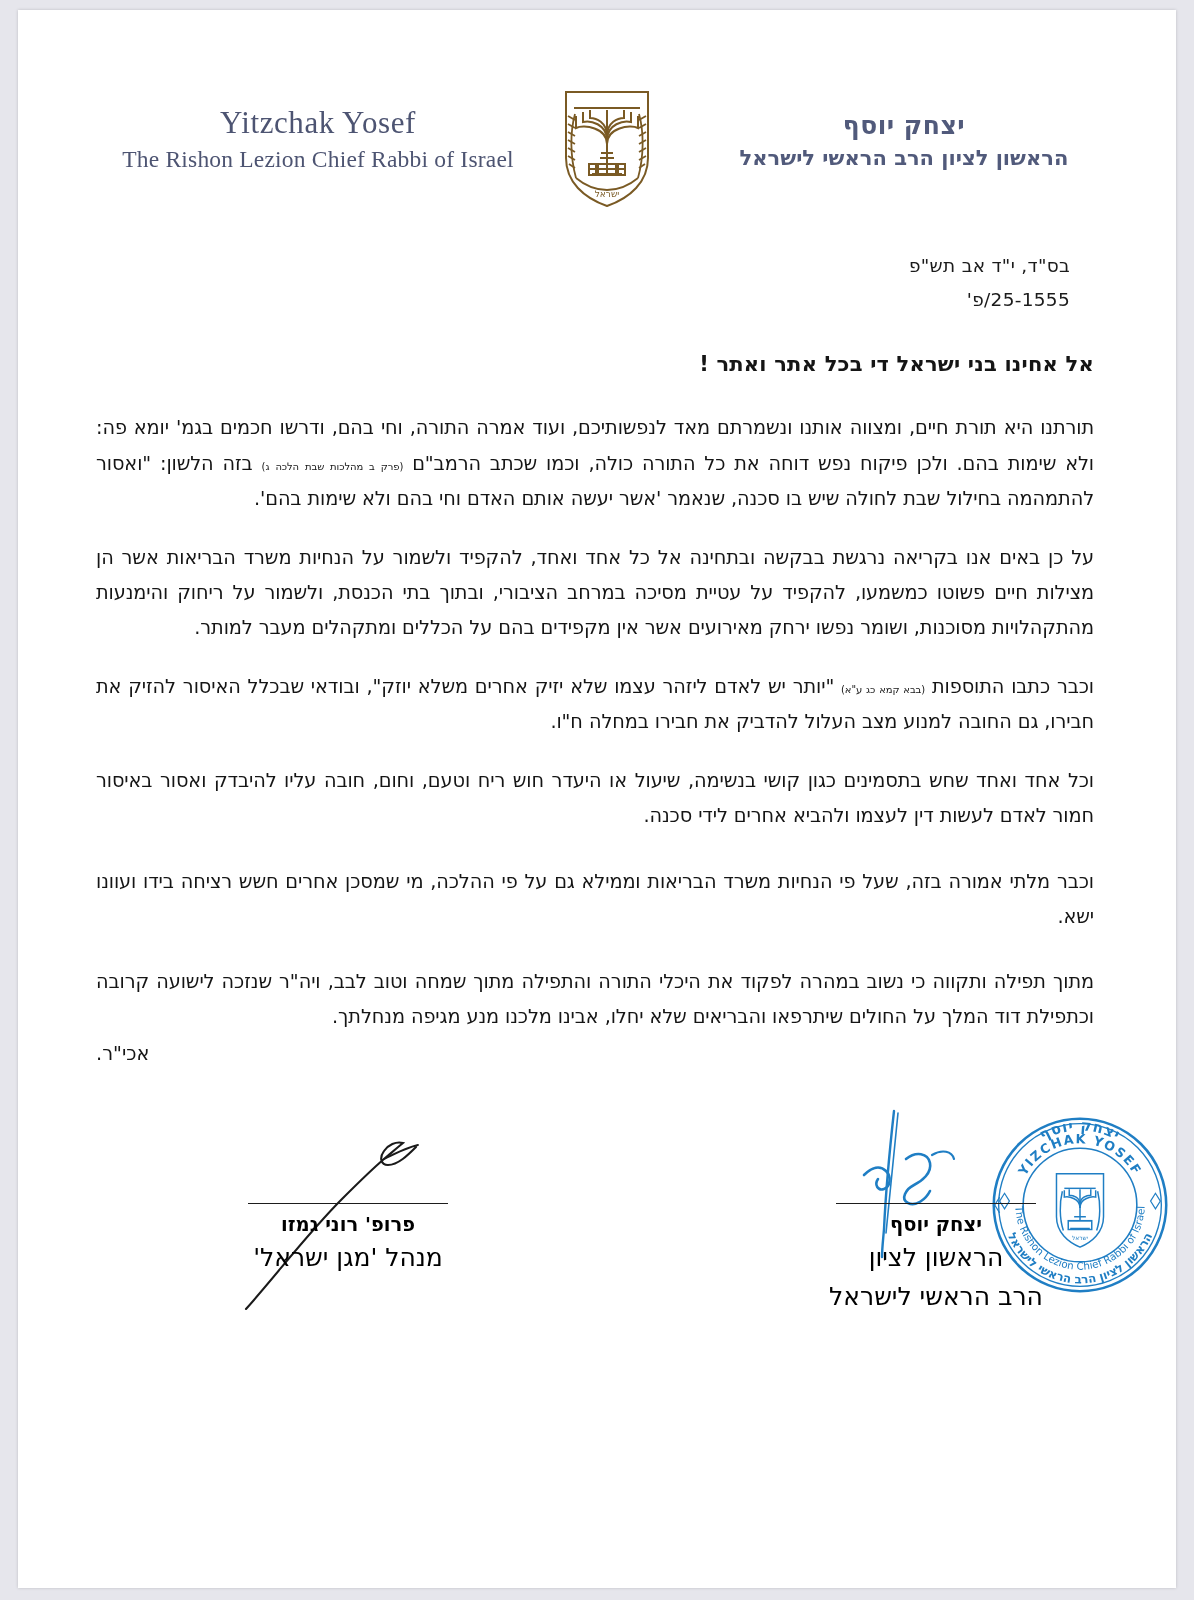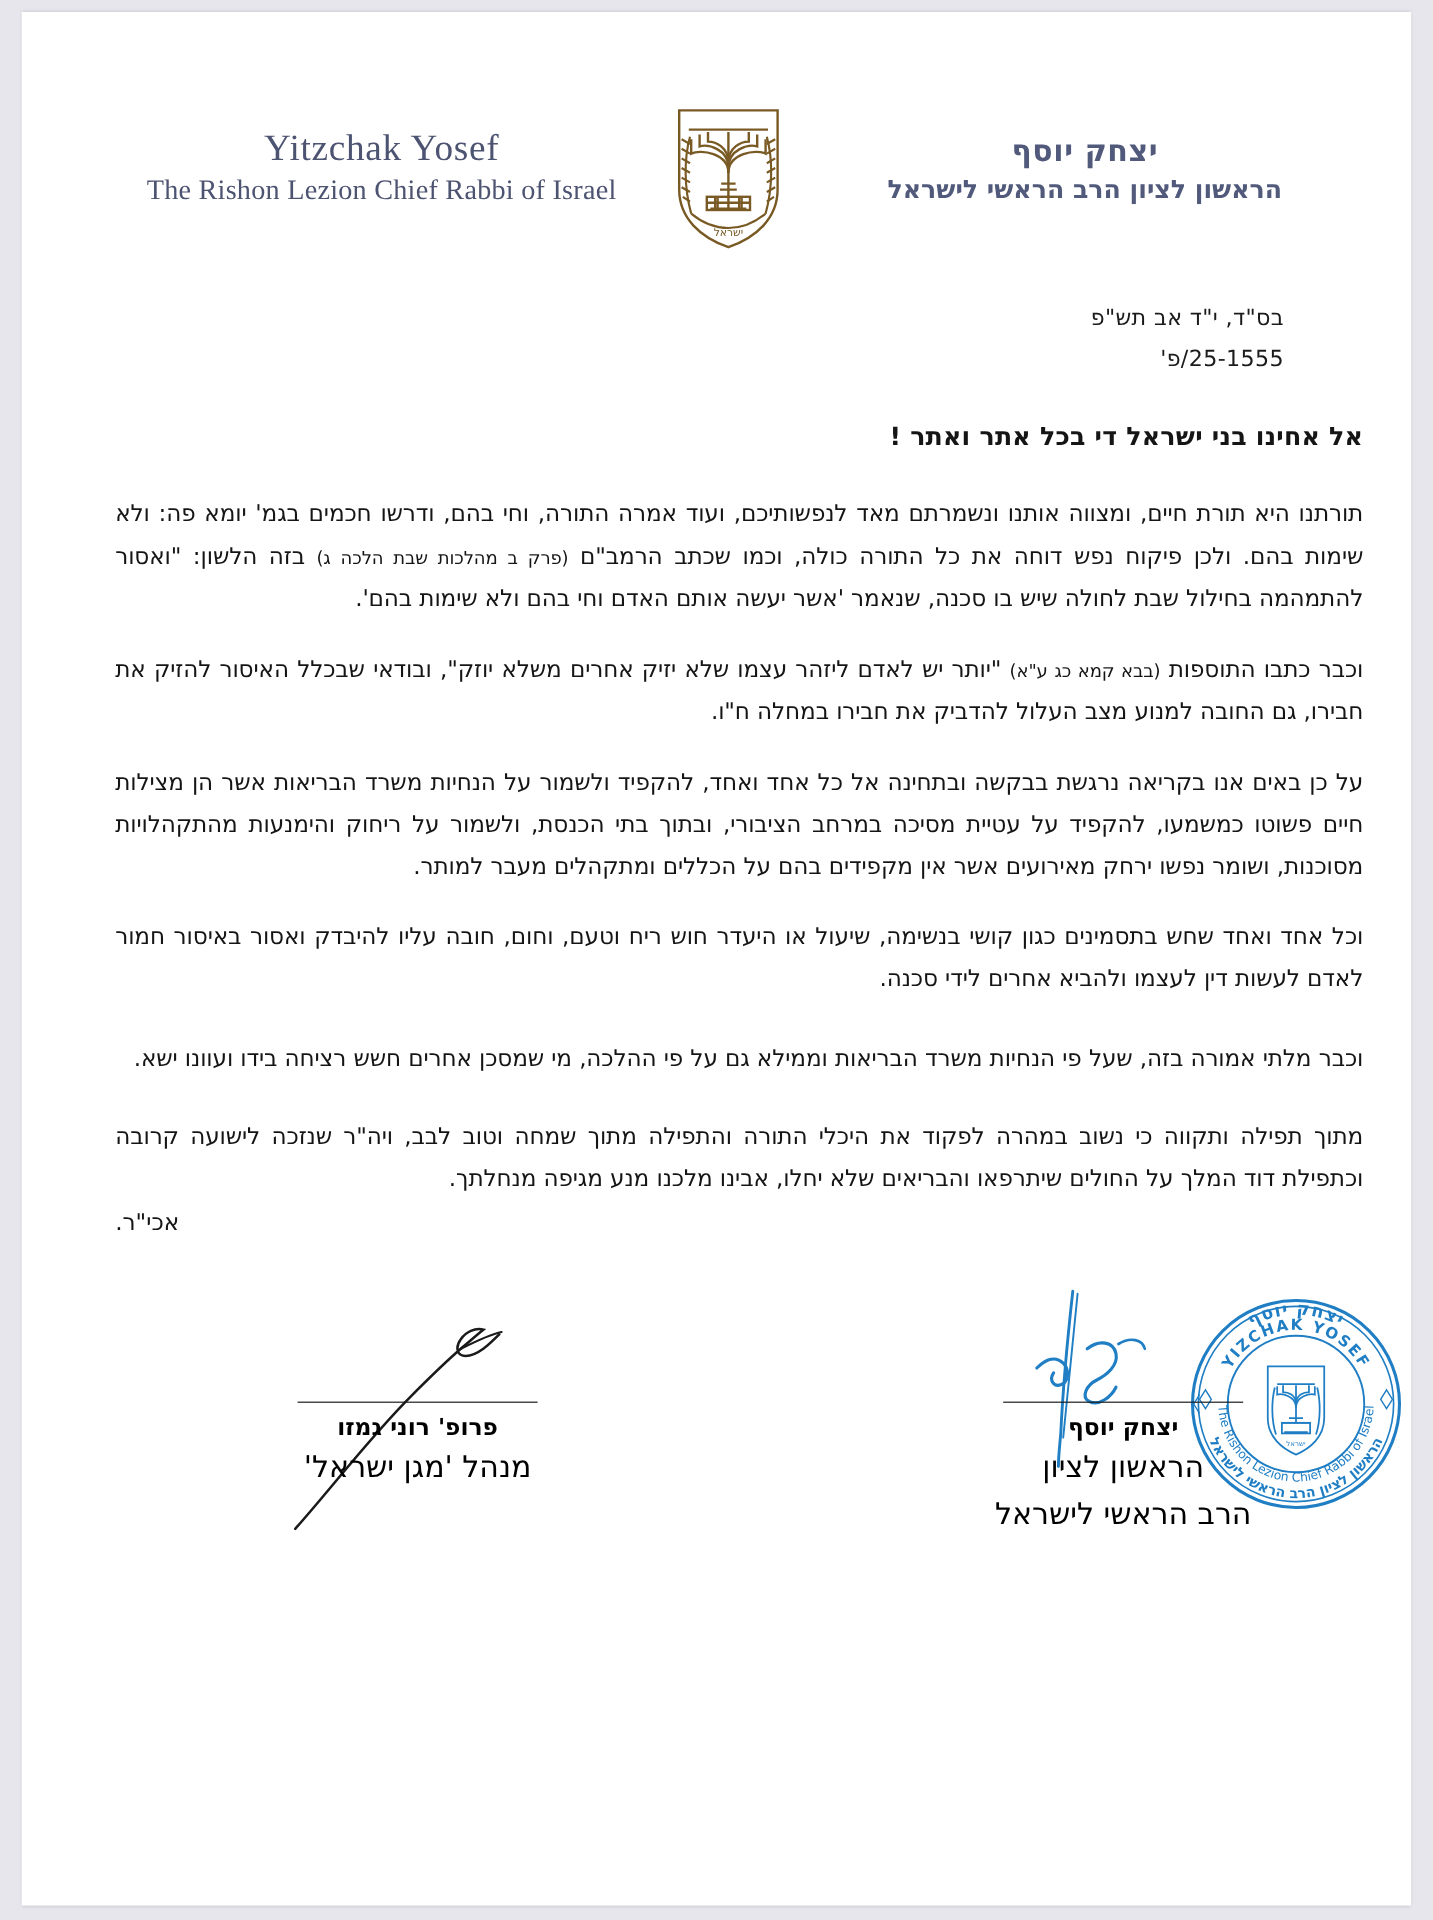--- a/index.html
+++ b/index.html
@@ -109,21 +109,21 @@
   }
   .datebar .d-ref {
     font-size: 18.5px;
     line-height: 1.8;
     letter-spacing: 0.3px;
   }
 
   
   .body-area {
     direction: rtl;
-    margin: 36px 40px 0 78px;
+    margin: 36px 82px 0 78px;
     color: #151515;
     font-family: "DejaVu Sans", "Liberation Sans", sans-serif;
   }
 
   .salutation {
     font-size: 21px;
     font-weight: bold;
     text-align: right;
     margin-bottom: 34px;
     letter-spacing: 0.2px;
@@ -136,21 +136,21 @@
     text-align-last: right;
     margin-bottom: 24px;
     letter-spacing: -0.1px;
   }
   .para.bold {
     font-weight: normal;
     margin-top: 30px;
     margin-bottom: 30px;
   }
   .para .src {
-    font-size: 15px;
+    font-size: 10px;
   }
   .para.tight { margin-bottom: 22px; }
 
   .closing-word {
     font-size: 19.3px;
     text-align: left;
     margin-top: -14px;
   }
 
   
@@ -266,25 +266,25 @@
     <div class="body-area">
 
       <div class="salutation">אל אחינו בני ישראל די בכל אתר ואתר !</div>
 
 
       <div class="para">
         <span>תורתנו היא תורת חיים, ומצווה אותנו ונשמרתם מאד לנפשותיכם, ועוד אמרה התורה, וחי בהם, ודרשו חכמים בגמ' יומא פה: ולא שימות בהם. ולכן פיקוח נפש דוחה את כל התורה כולה, וכמו שכתב הרמב"ם </span><span class="src">(פרק ב מהלכות שבת הלכה ג)</span><span> בזה הלשון: "ואסור להתמהמה בחילול שבת לחולה שיש בו סכנה, שנאמר 'אשר יעשה אותם האדם וחי בהם ולא שימות בהם'.</span>
       </div>
 
       <div class="para">
+        <span>על כן באים אנו בקריאה נרגשת בבקשה ובתחינה אל כל אחד ואחד, להקפיד ולשמור על הנחיות משרד הבריאות אשר הן מצילות חיים פשוטו כמשמעו, להקפיד על עטיית מסיכה במרחב הציבורי, ובתוך בתי הכנסת, ולשמור על ריחוק והימנעות מהתקהלויות מסוכנות, ושומר נפשו ירחק מאירועים אשר אין מקפידים בהם על הכללים ומתקהלים מעבר למותר.</span>
+      </div>
+
+      <div class="para">
         <span>וכבר כתבו התוספות </span><span class="src">(בבא קמא כג ע"א)</span><span> "יותר יש לאדם ליזהר עצמו שלא יזיק אחרים משלא יוזק", ובודאי שבכלל האיסור להזיק את חבירו, גם החובה למנוע מצב העלול להדביק את חבירו במחלה ח"ו.</span>
-      </div>
-
-      <div class="para">
-        <span>על כן באים אנו בקריאה נרגשת בבקשה ובתחינה אל כל אחד ואחד, להקפיד ולשמור על הנחיות משרד הבריאות אשר הן מצילות חיים פשוטו כמשמעו, להקפיד על עטיית מסיכה במרחב הציבורי, ובתוך בתי הכנסת, ולשמור על ריחוק והימנעות מהתקהלויות מסוכנות, ושומר נפשו ירחק מאירועים אשר אין מקפידים בהם על הכללים ומתקהלים מעבר למותר.</span>
       </div>
 
       <div class="para">
         <span>וכל אחד ואחד שחש בתסמינים כגון קושי בנשימה, שיעול או היעדר חוש ריח וטעם, וחום, חובה עליו להיבדק ואסור באיסור חמור לאדם לעשות דין לעצמו ולהביא אחרים לידי סכנה.</span>
       </div>
 
       <div class="para bold">
         <span>וכבר מלתי אמורה בזה, שעל פי הנחיות משרד הבריאות וממילא גם על פי ההלכה, מי שמסכן אחרים חשש רציחה בידו ועוונו ישא.</span>
       </div>
 

